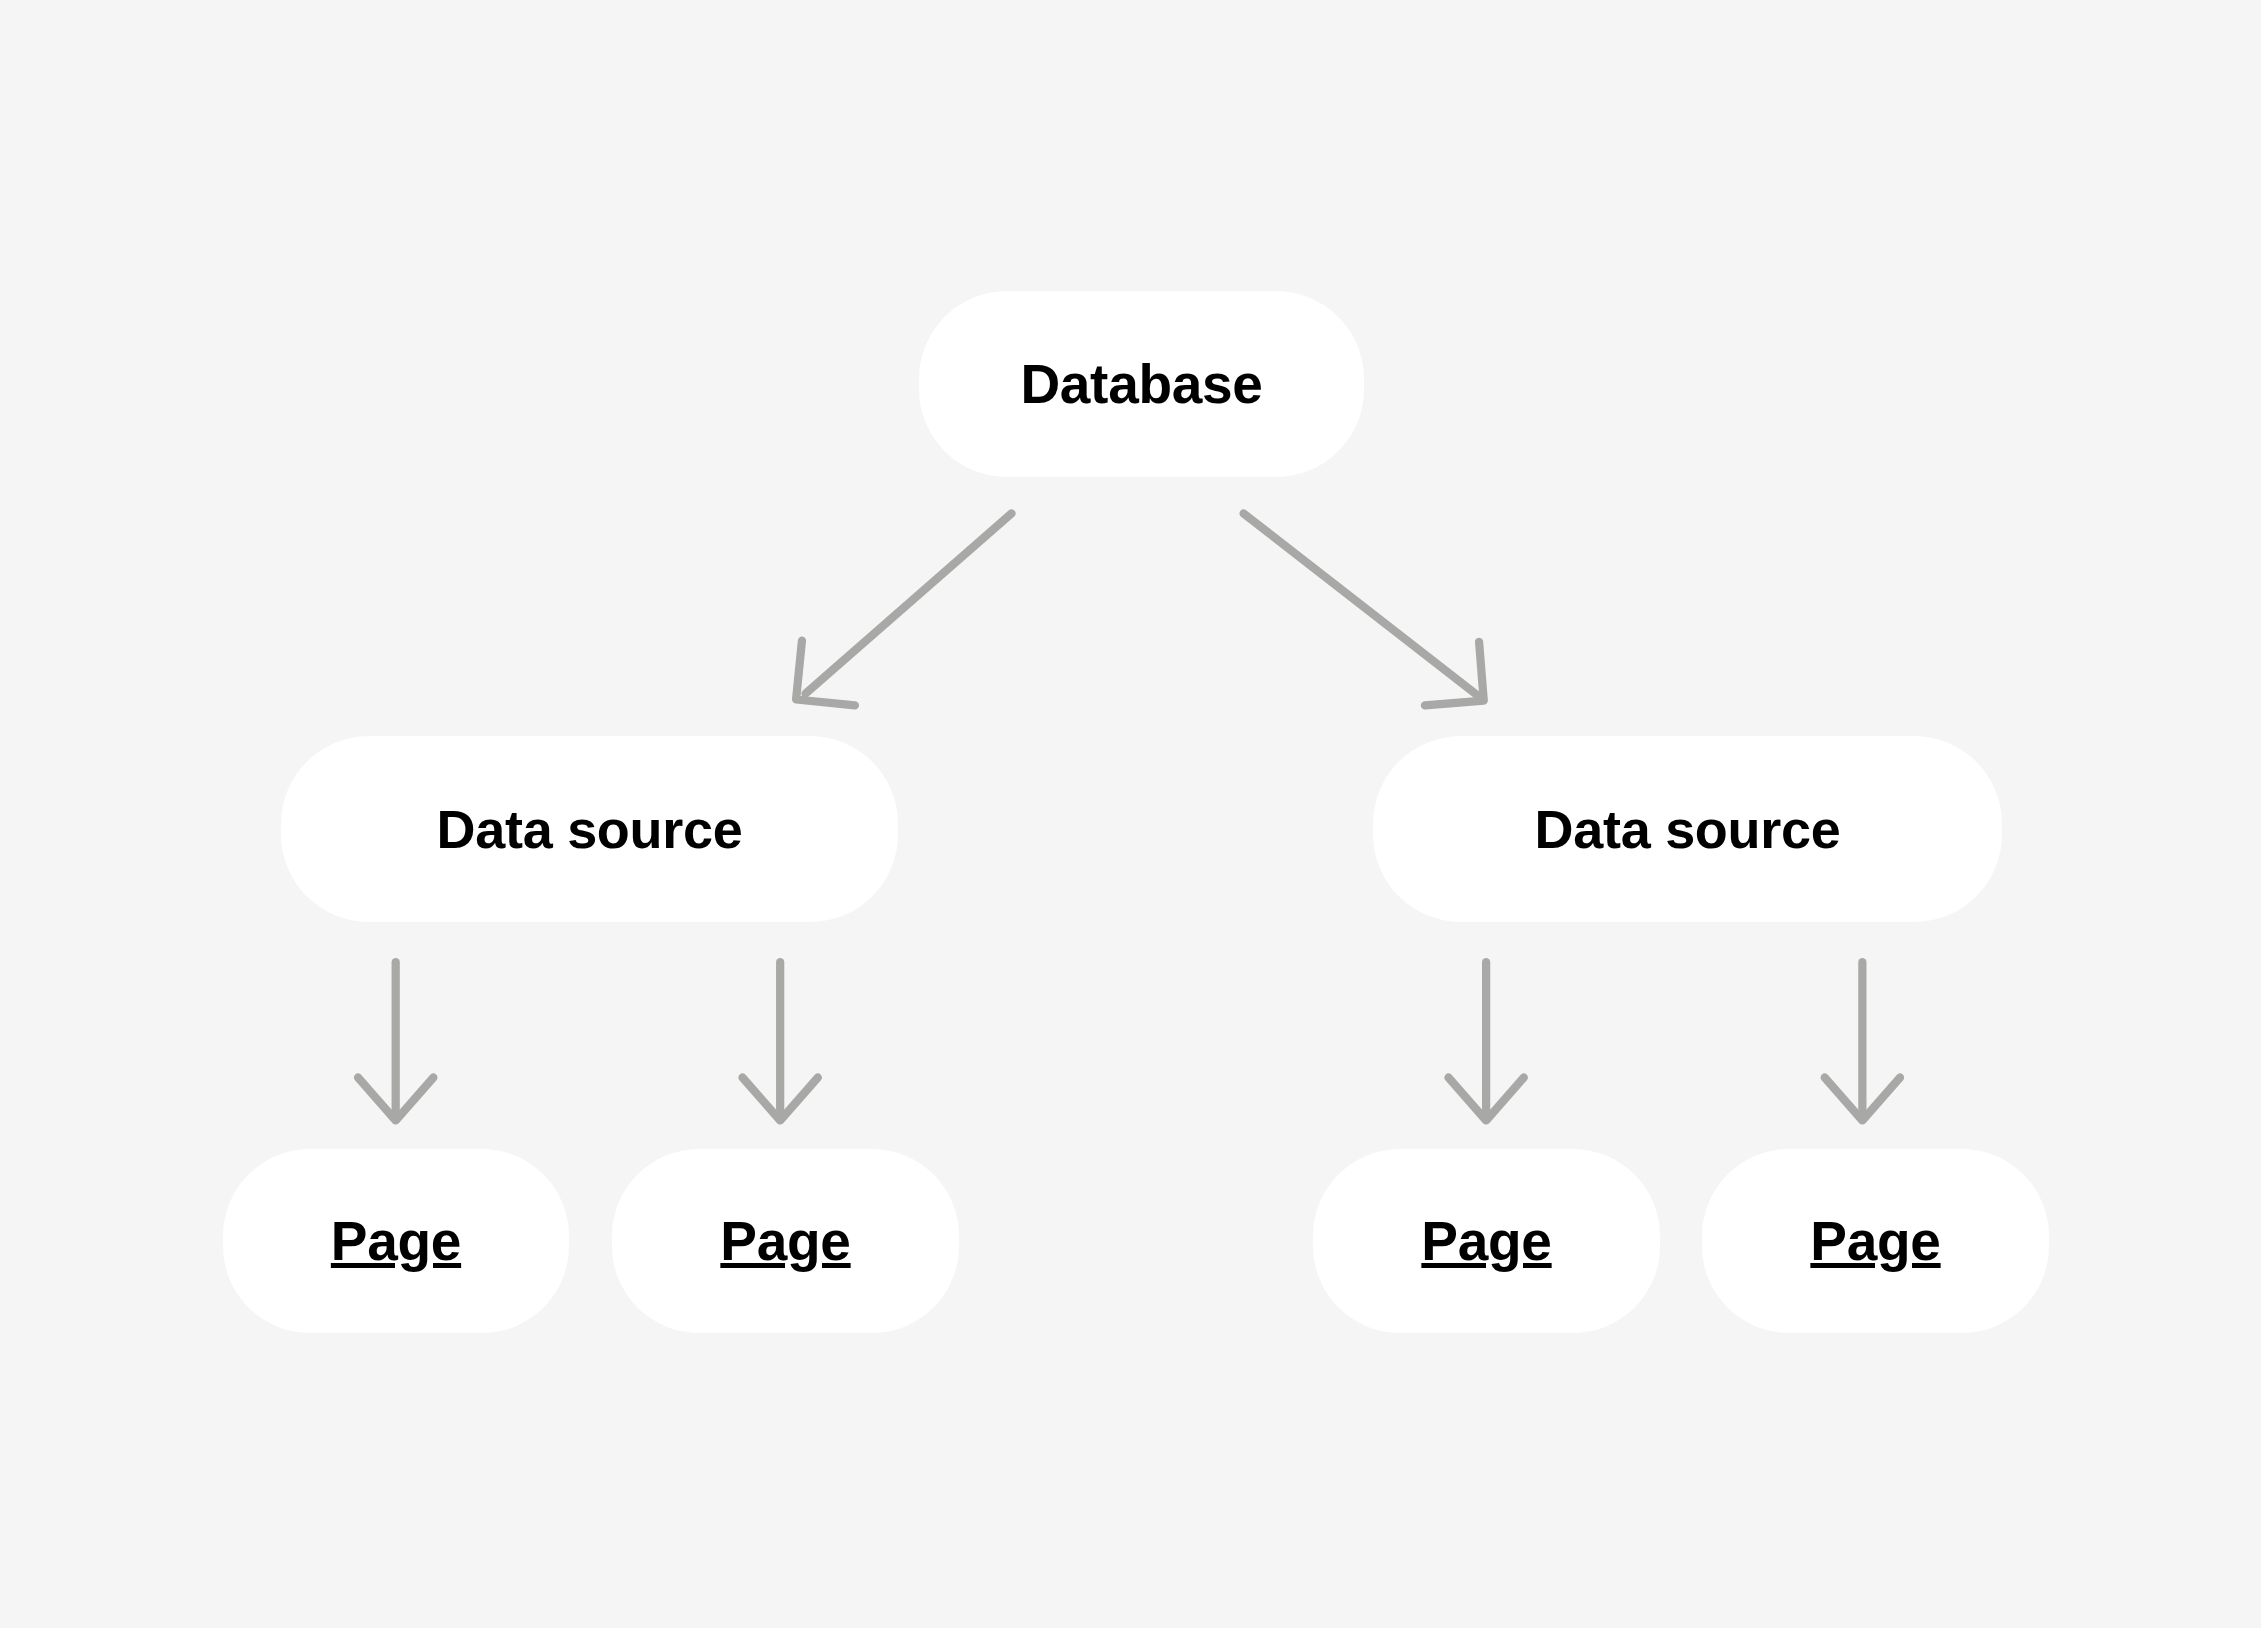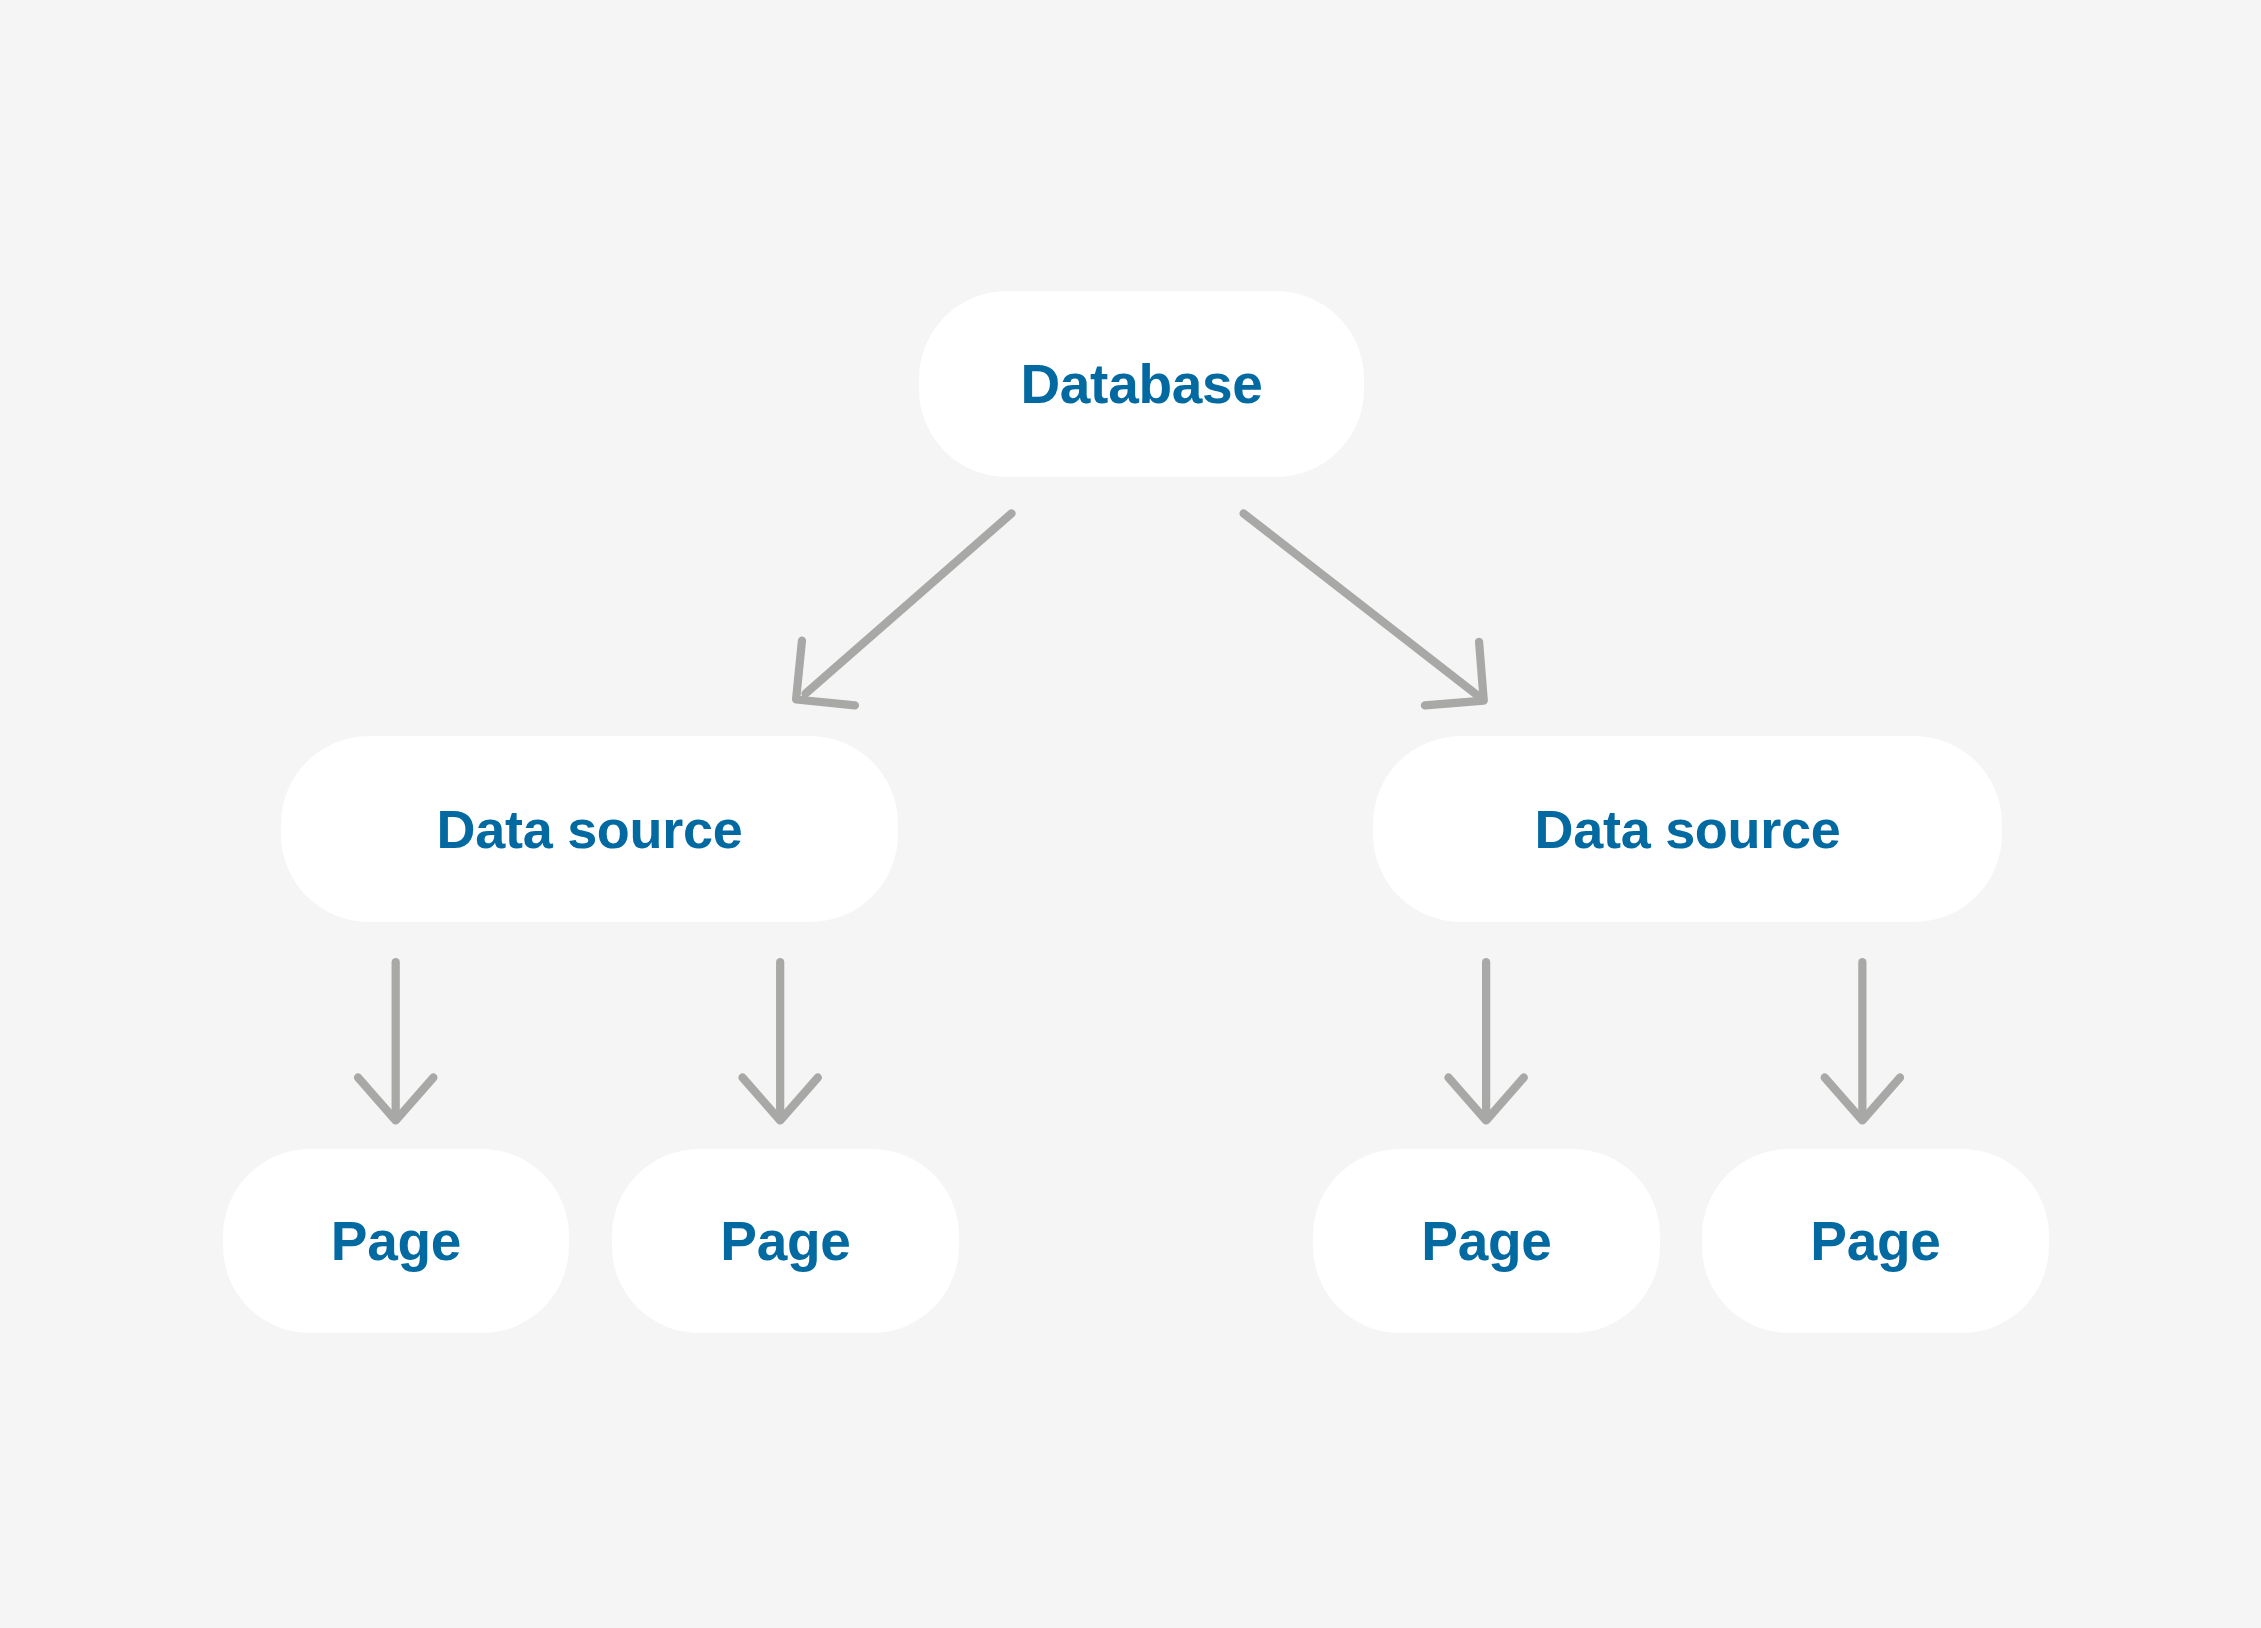--- a/index.html
+++ b/index.html
@@ -29,21 +29,21 @@
   .node {
     position: absolute;
     background: #ffffff;
     border-radius: 94px;
     display: flex;
     align-items: center;
     justify-content: center;
     box-sizing: border-box;
   }
   .node-label {
-    color: #0369a1;
+    color: #000000;
     font-weight: 700;
     letter-spacing: -0.3px;
     white-space: nowrap;
     line-height: 1;
   }
   
   .node-db {
     left: 919px;
     top: 291px;
     width: 445px;
@@ -60,20 +60,21 @@
   }
   .node-ds-left  { left: 281px;  width: 617px; }
   .node-ds-right { left: 1373px; width: 629px; }
   .node-ds .node-label { font-size: 54px; }
 
   
   .node-page {
     top: 1149px;
     height: 184px;
     border-radius: 87px;
+    text-decoration: underline;
   }
   .node-page-1 { left: 223px;  width: 346px; }
   .node-page-2 { left: 612px; width: 347px; }
   .node-page-3 { left: 1313px; width: 347px; }
   .node-page-4 { left: 1702px; width: 347px; }
   .node-page .node-label { font-size: 55px; }
 </style>
 </head>
 <body>
 

